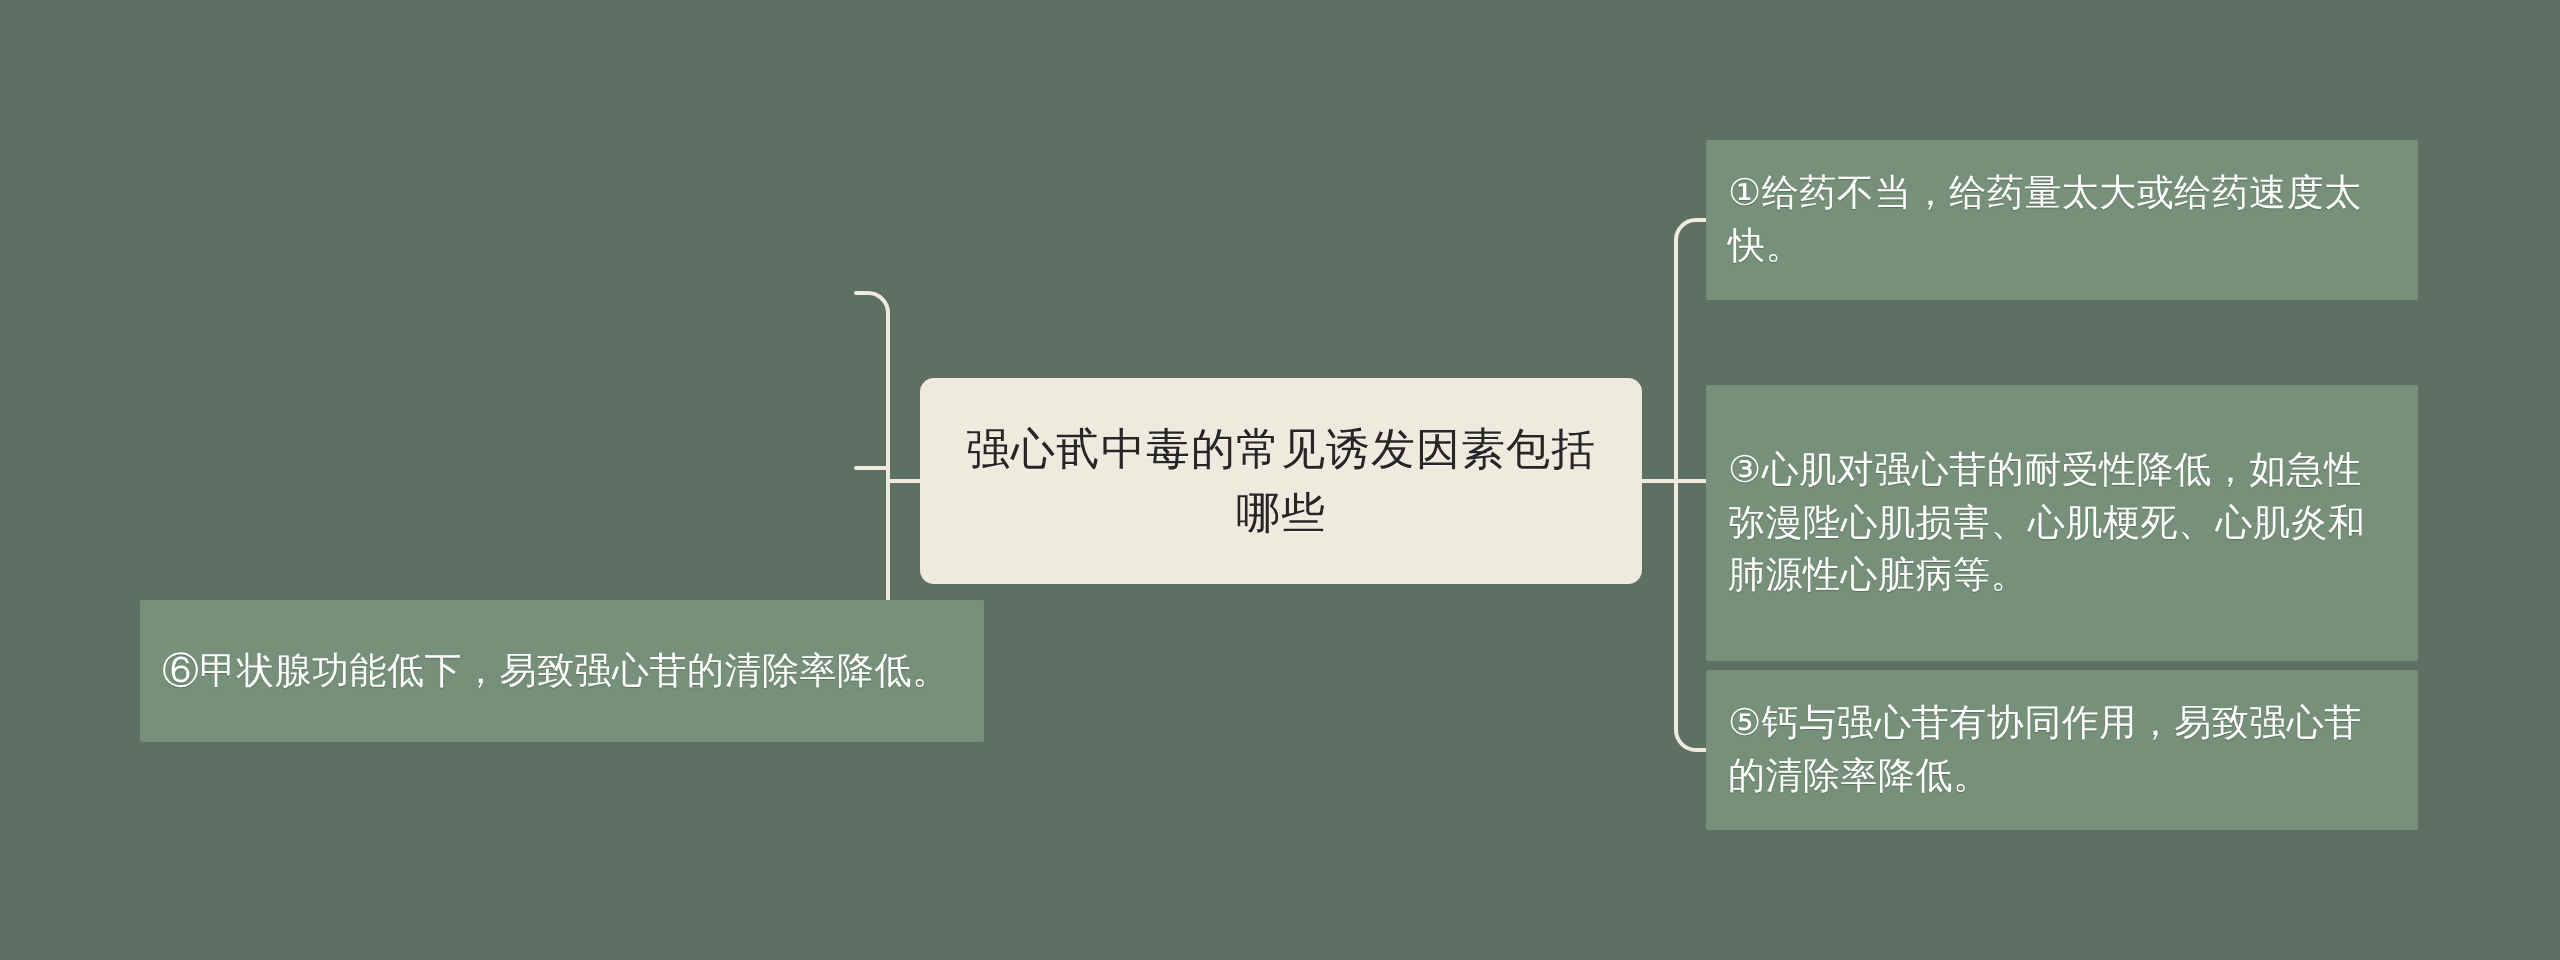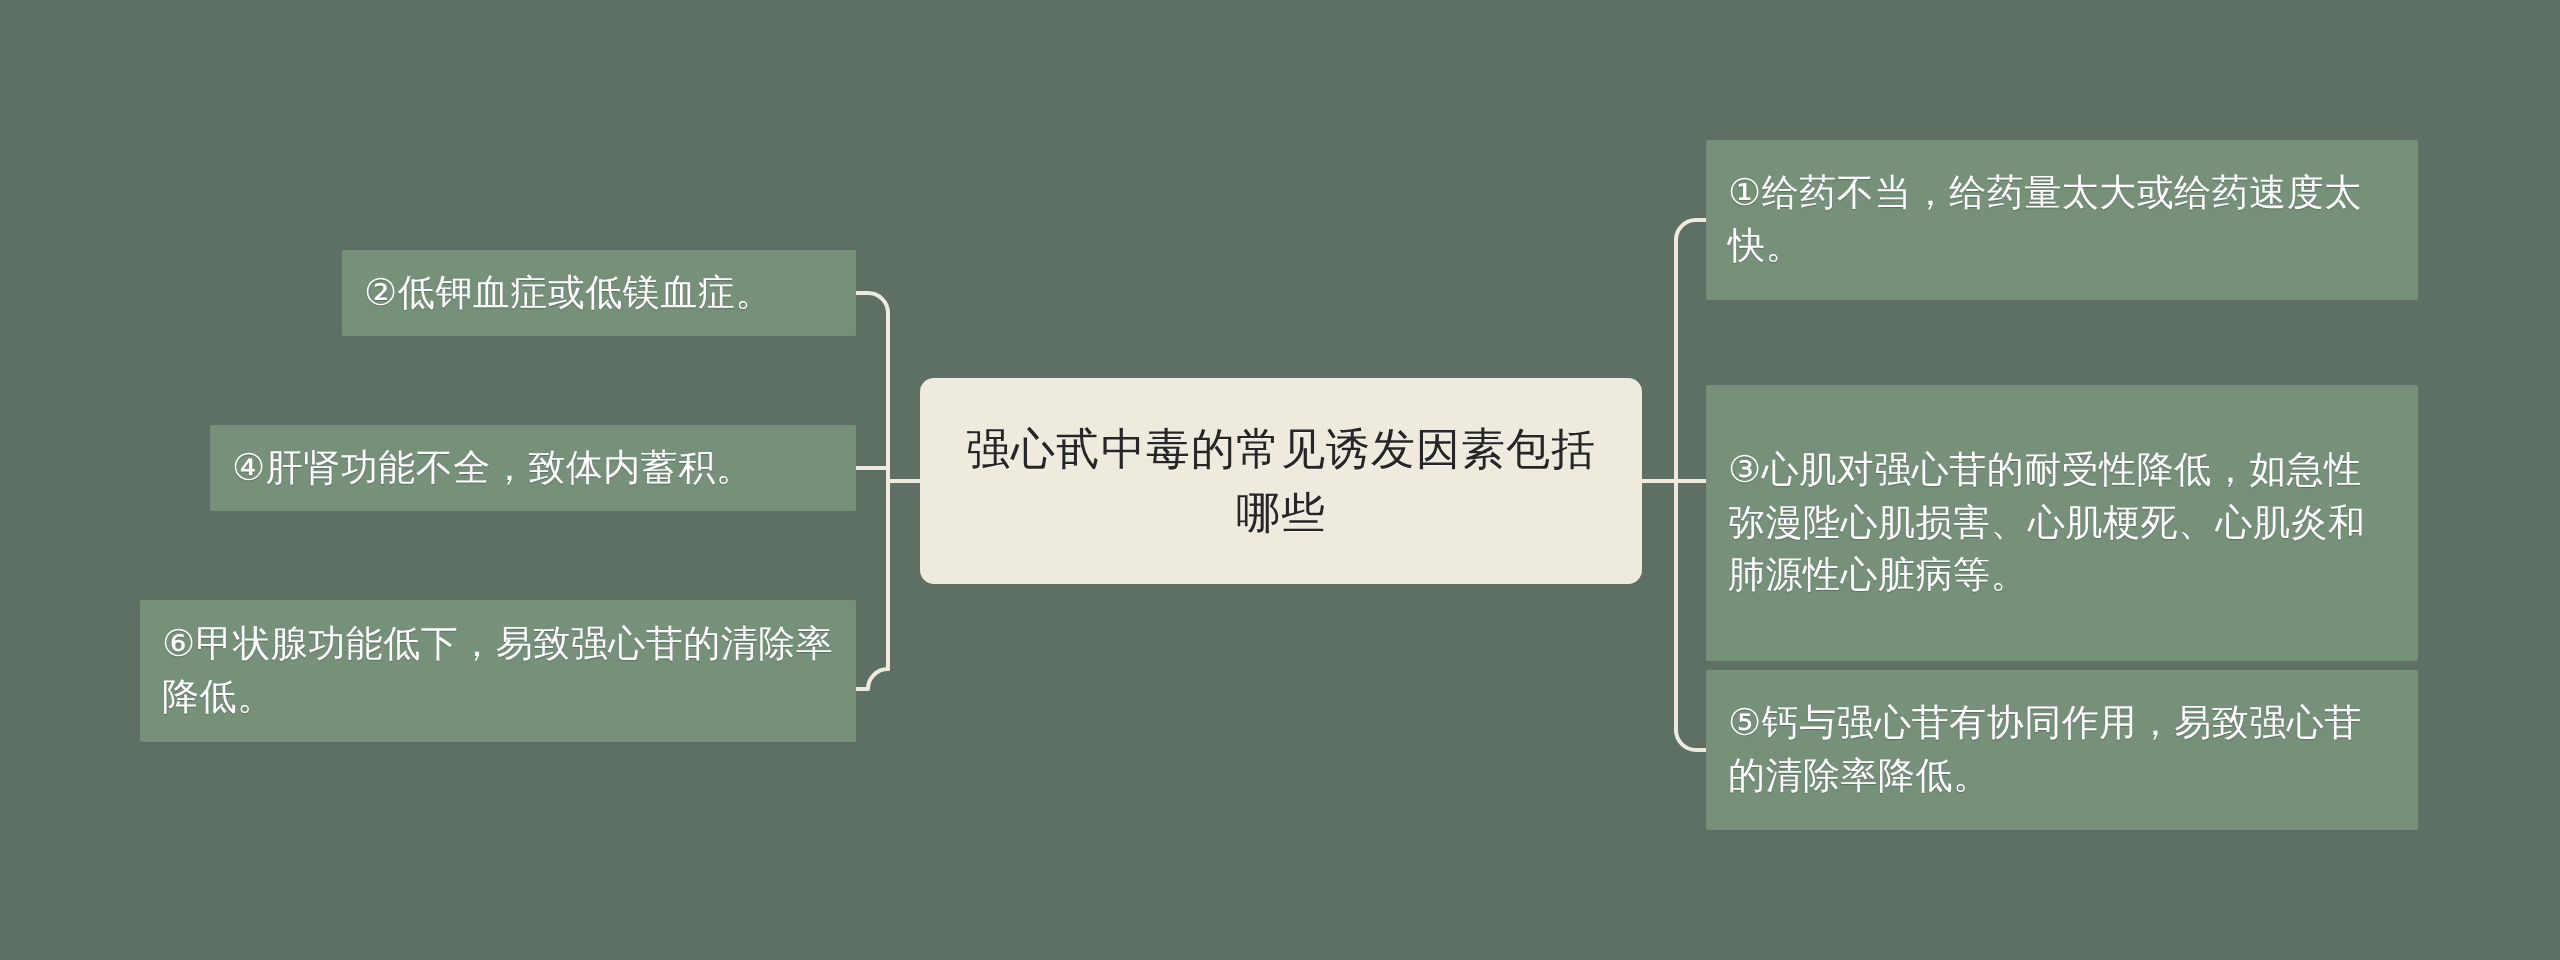--- a/index.html
+++ b/index.html
@@ -85,21 +85,21 @@
     text-shadow: 0 1px 0 rgba(255, 255, 255, 0.5);
   }
 
   
   #node-r1 { left: 1706px; top: 140px;  width: 712px; height: 160px; }
   #node-r3 { left: 1706px; top: 385px;  width: 712px; height: 276px; }
   #node-r5 { left: 1706px; top: 670px;  width: 712px; height: 160px; }
 
   #node-l2 { left: 342px; top: 250px; width: 514px; height: 86px; }
   #node-l4 { left: 210px; top: 425px; width: 646px; height: 86px; }
-  #node-l6 { left: 140px; top: 600px; width: 716px; height: 142px; }
+  #node-l6 { left: 140px; top: 600px; width: 844px; height: 142px; font-family: Liberation Serif, serif; }
 </style>
 </head>
 <body>
 
 <div id="mindmap-canvas">
 
   <svg id="connector-layer" viewBox="0 0 2560 960" width="2560" height="960" xmlns="http://www.w3.org/2000/svg">
     <g fill="none" stroke="#efeade" stroke-width="4" stroke-linecap="round" stroke-linejoin="round">
 
       <path d="M 920 481 L 888 481"></path>
@@ -133,25 +133,19 @@
   </div>
 
   <div class="node right" id="node-r3">
     <span class="node-text">③心肌对强心苷的耐受性降低，如急性弥漫陛心肌损害、心肌梗死、心肌炎和肺源性心脏病等。</span>
   </div>
 
   <div class="node right" id="node-r5">
     <span class="node-text">⑤钙与强心苷有协同作用，易致强心苷的清除率降低。</span>
   </div>
 
-  <div class="node left" id="node-l2">
-    <span class="node-text">②低钾血症或低镁血症。</span>
-  </div>
 
-  <div class="node left" id="node-l4">
-    <span class="node-text">④肝肾功能不全，致体内蓄积。</span>
-  </div>
 
   <div class="node left" id="node-l6">
     <span class="node-text">⑥甲状腺功能低下，易致强心苷的清除率降低。</span>
   </div>
 
 </div>
 
 </body></html>

